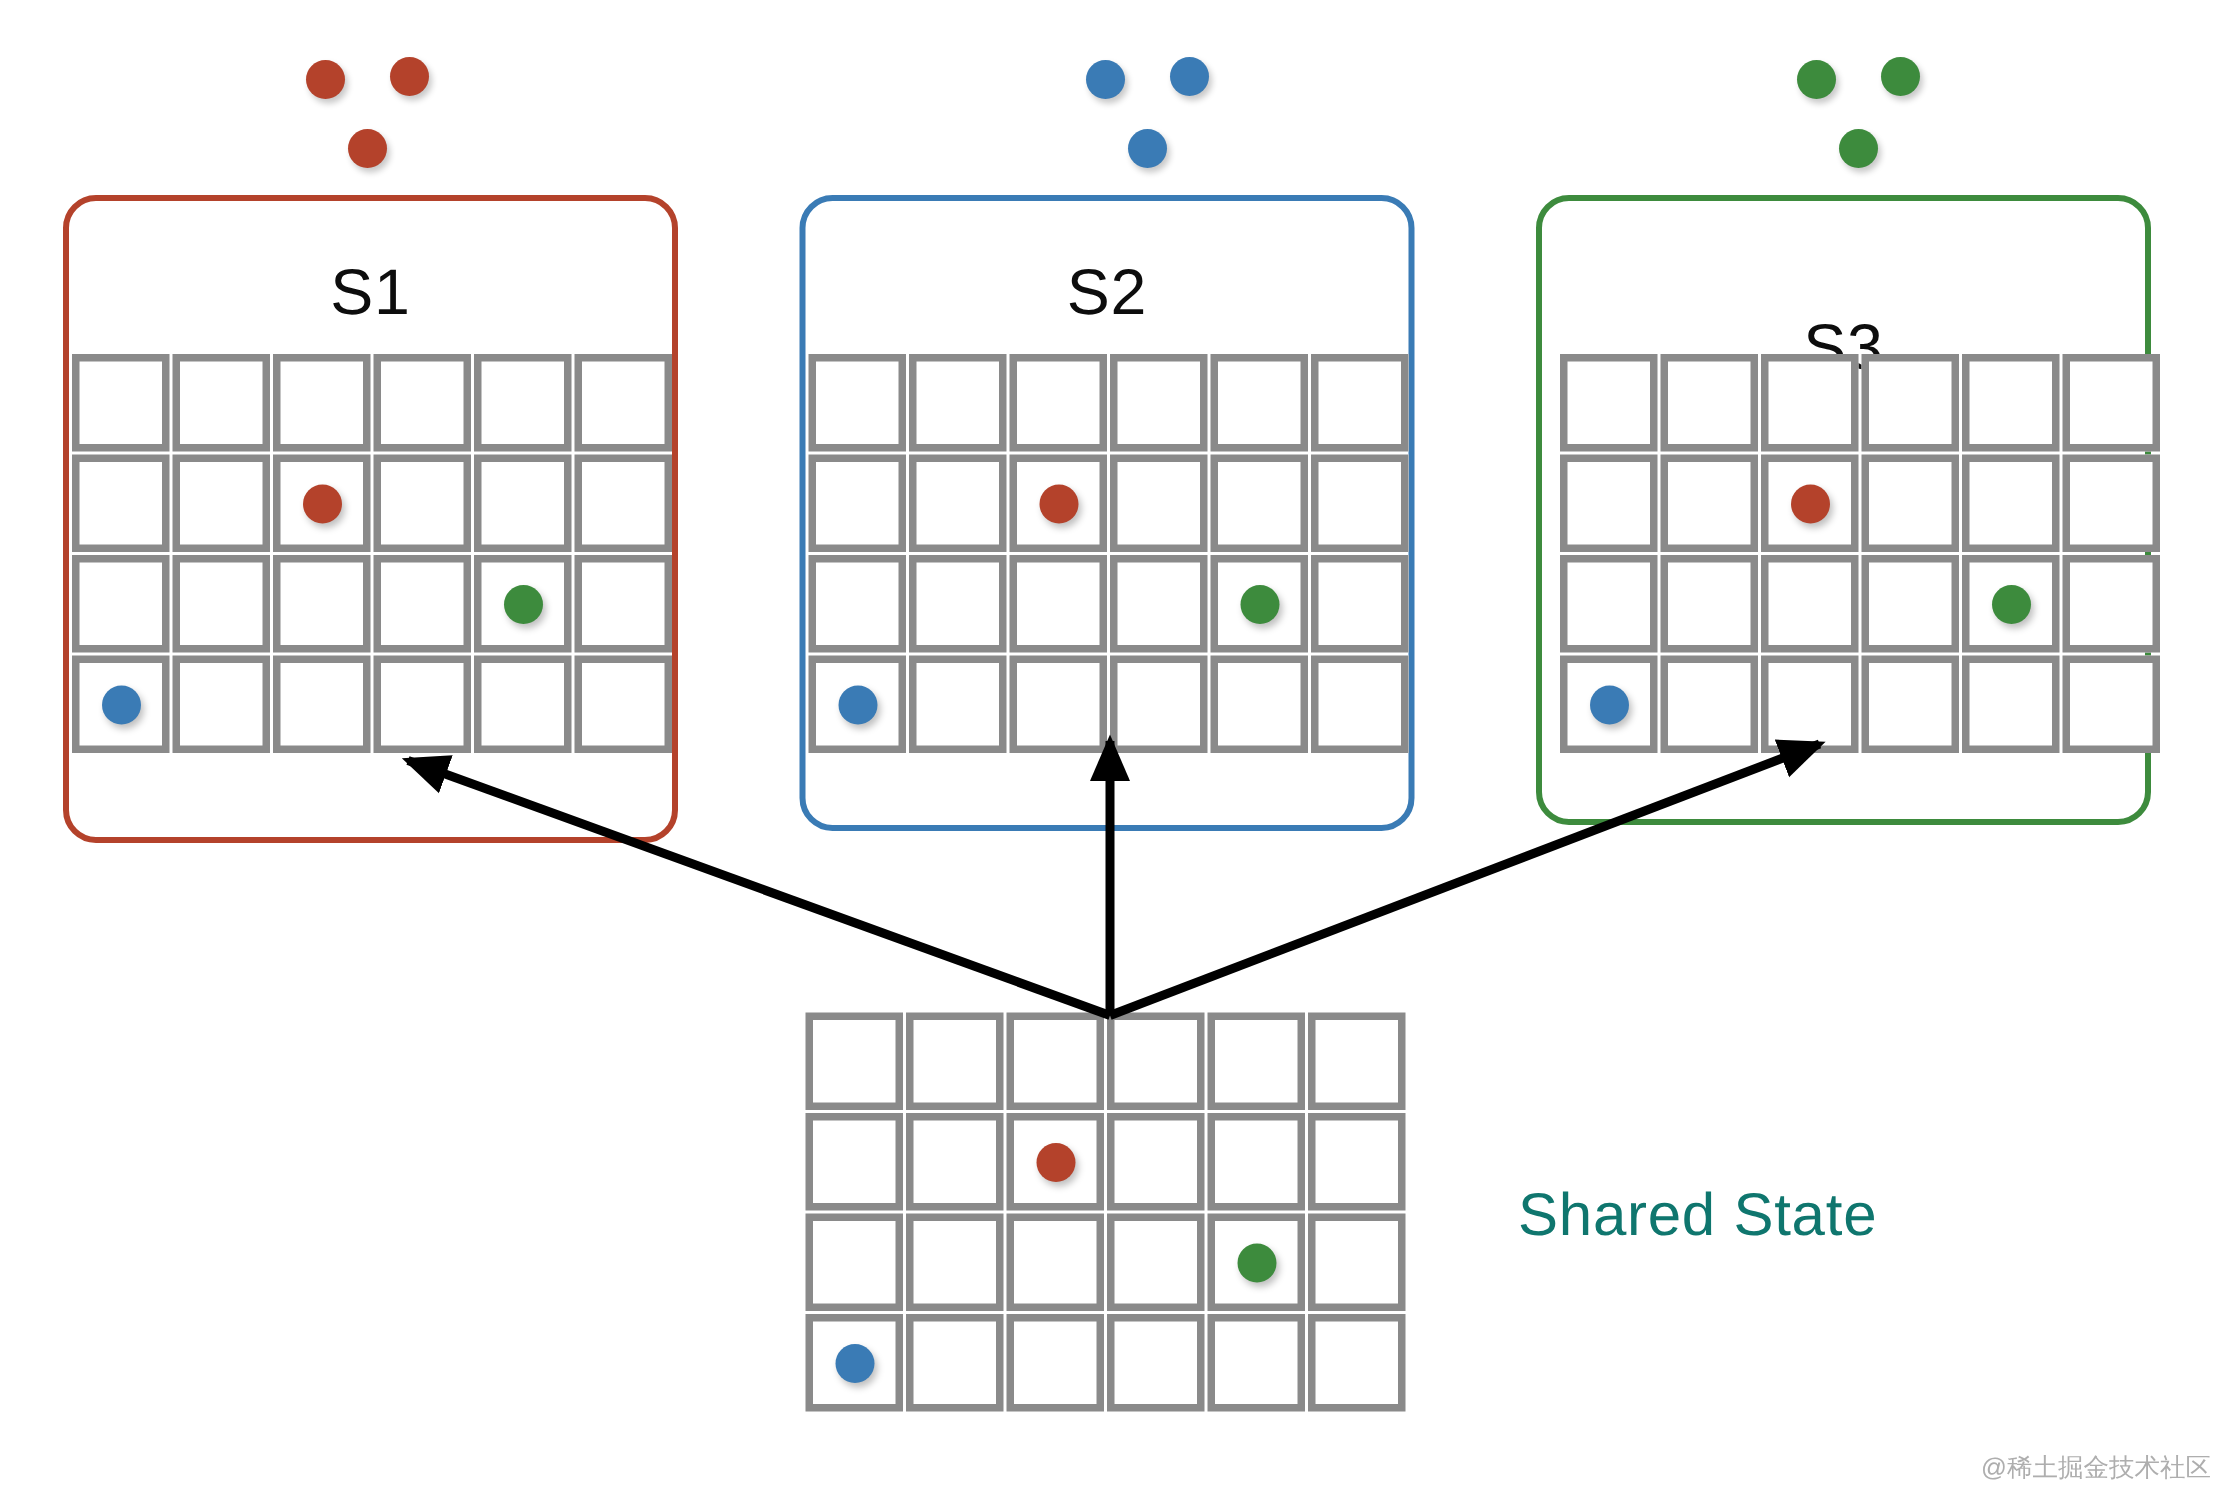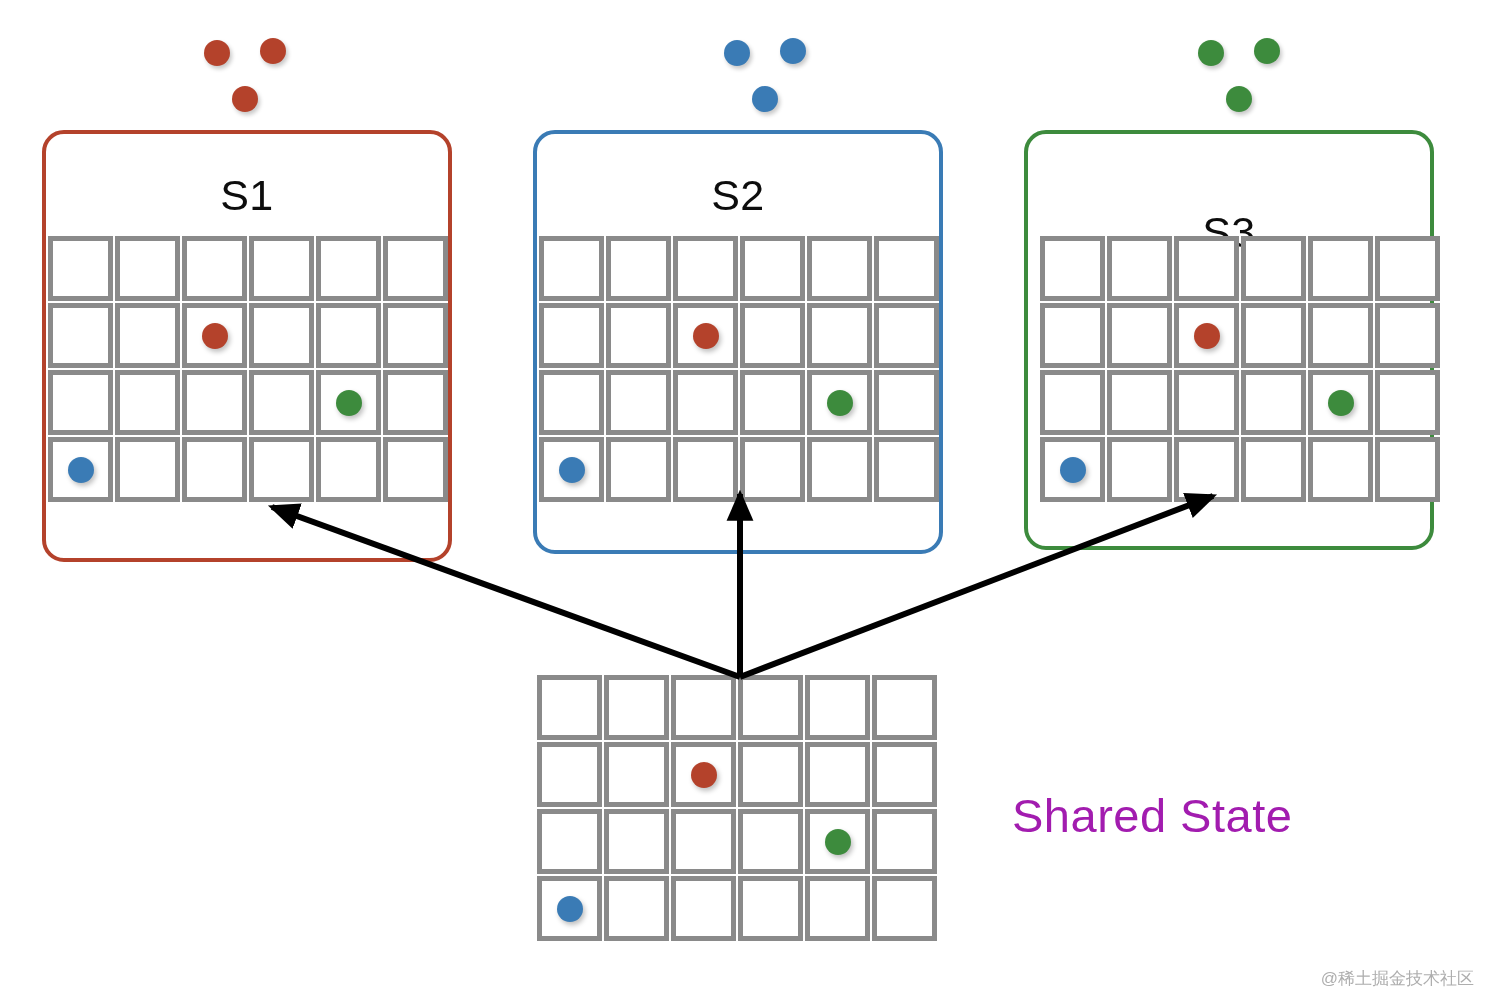--- a/index.html
+++ b/index.html
@@ -76,22 +76,22 @@
     height: 26px;
     margin-left: -13px;
     margin-top: -13px;
     border-radius: 50%;
     box-shadow: 2px 3px 5px rgba(0,0,0,0.25);
   }
 
   
   .shared-label {
     position: absolute;
-    font-size: 47px;
-    color: #a21caf;
+    font-size: 40px;
+    color: #0f766e;
     white-space: nowrap;
     letter-spacing: 0.5px;
   }
 
   
   #arrows {
     position: absolute;
     left: 0;
     top: 0;
     width: 1492px;

